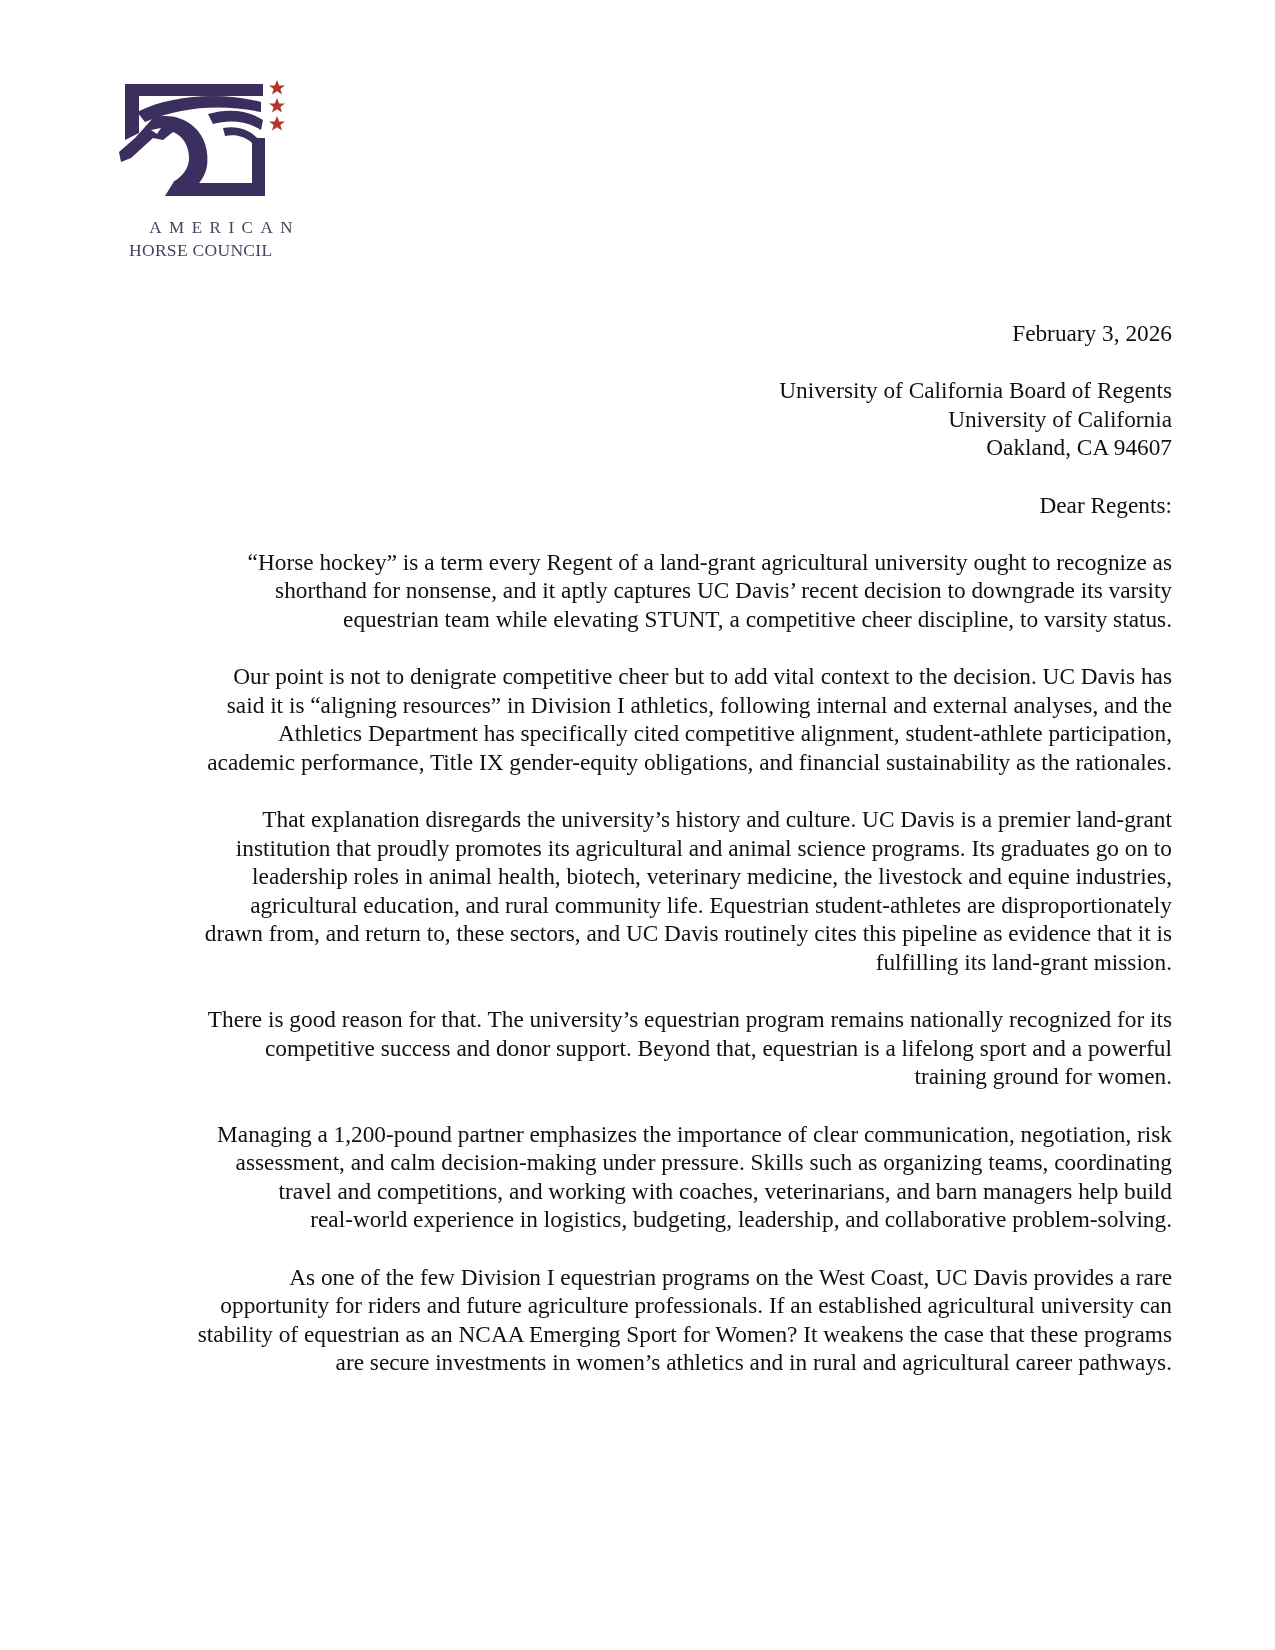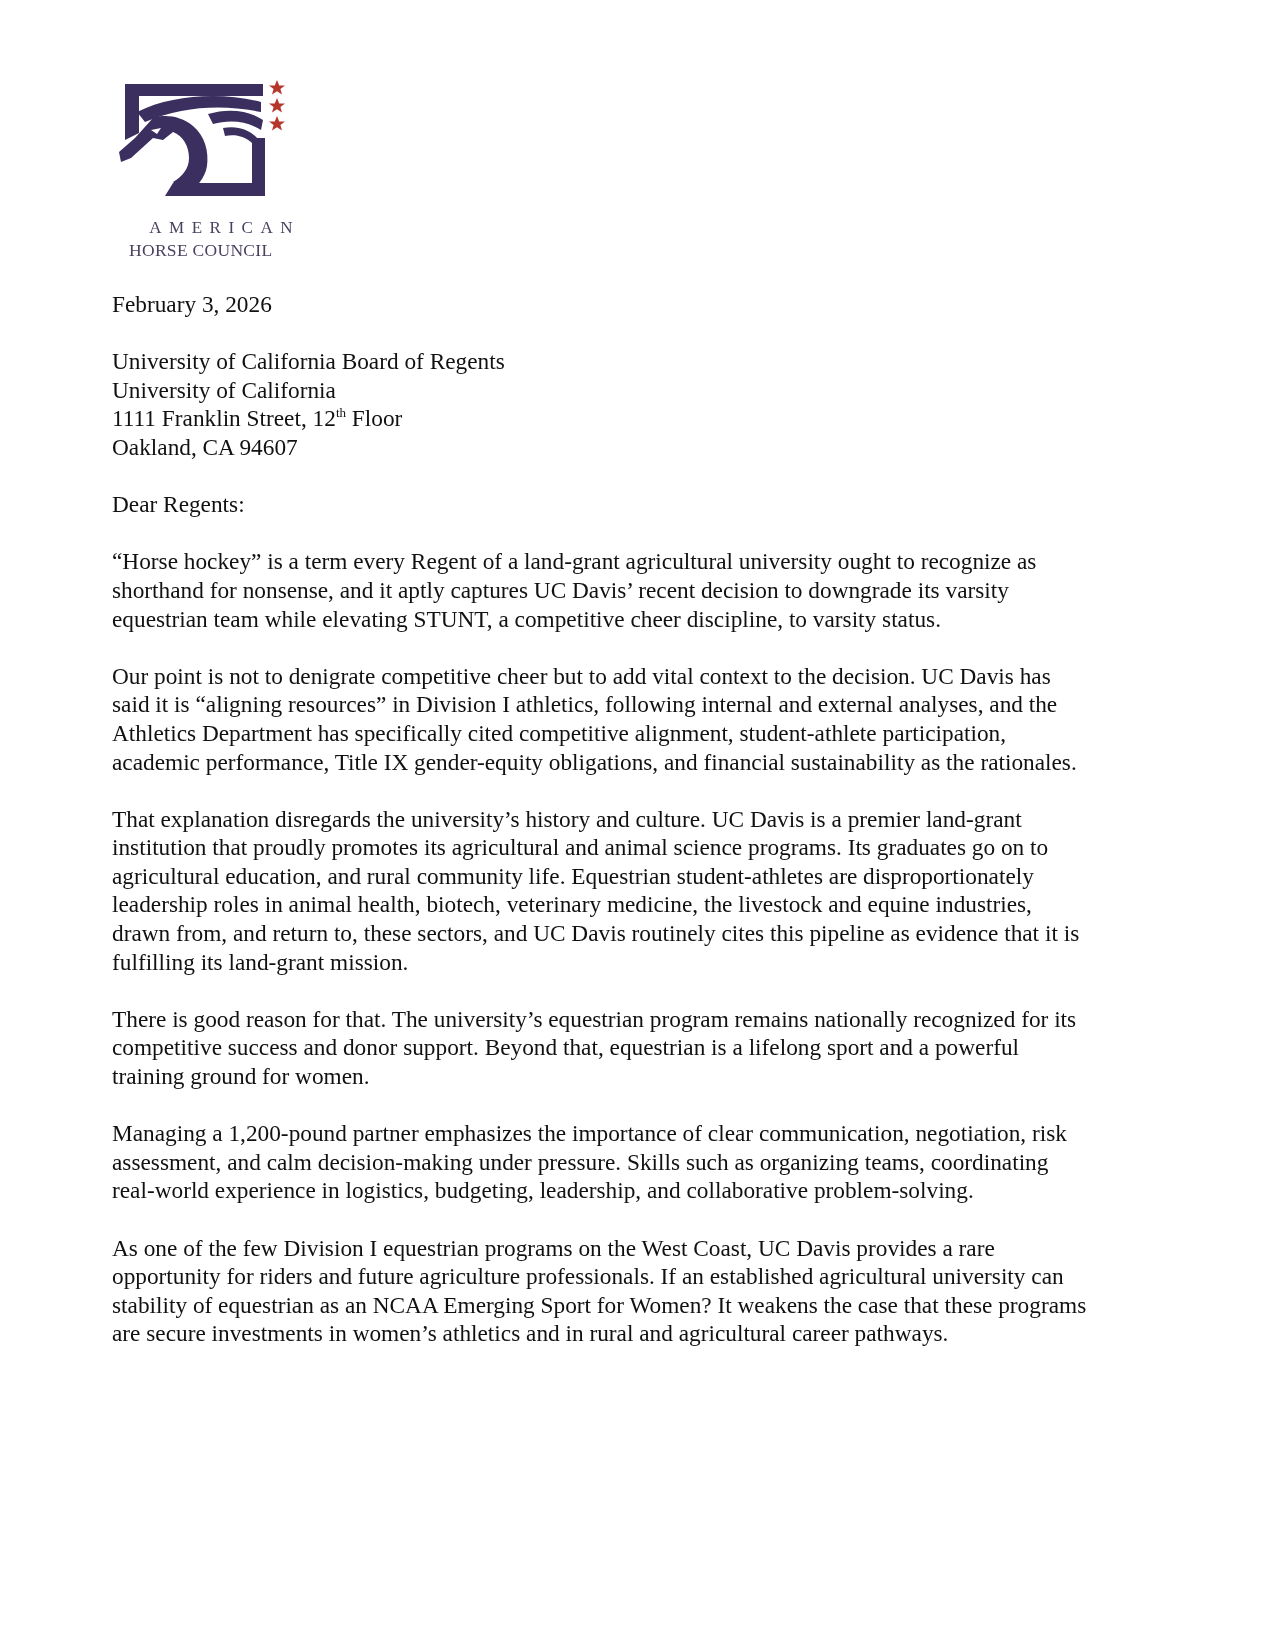--- a/index.html
+++ b/index.html
@@ -4,21 +4,21 @@
 <style>
   html, body { margin: 0; padding: 0; background: #ffffff; }
   body { width: 1275px; height: 1650px; position: relative; overflow: hidden;
          font-family: "Liberation Serif", "DejaVu Serif", serif; color: #111111; }
   .logo { position: absolute; left: 113px; top: 78px; width: 180px; height: 190px; }
   .logo svg { position: absolute; left: 0; top: 0; }
   .logo-text1 { position: absolute; left: 0; top: 140px; width: 180px; text-align: right;
                 font-size: 17px; letter-spacing: 7.5px; color: #4b4060; padding-left: 7px; }
   .logo-text2 { position: absolute; left: 0; top: 162px; width: 180px;
                 font-size: 17.5px; letter-spacing: 0.3px; color: #4b4060; padding-left: 5px; margin-left: 11px; }
-  .doc { position: absolute; left: 112px; top: 290px; width: 1060px; font-size: 23.3px; line-height: 28.6px; }
+  .doc { position: absolute; left: 112px; top: 319px; width: 1060px; font-size: 23.3px; line-height: 28.6px; text-align: right; }
   .line { white-space: nowrap; display: block; }
   .gap { height: 28.6px; }
   sup { font-size: 13px; line-height: 0; vertical-align: 9px; }
   .para { margin: 0 0 28.6px 0; }
 </style>
 </head>
 <body>
 
 <div class="logo">
   <svg width="180" height="140" viewBox="0 0 180 140">
@@ -42,21 +42,20 @@
   <div class="logo-text1">AMERICAN</div>
   <div class="logo-text2">HORSE COUNCIL</div>
 </div>
 
 <div class="doc">
   <span class="line">February 3, 2026</span>
   <div class="gap"></div>
   <div>
     <span class="line">University of California Board of Regents</span>
     <span class="line">University of California</span>
-    <span class="line"><span>1111 Franklin Street, 12</span><sup>th</sup><span> Floor</span></span>
     <span class="line">Oakland, CA 94607</span>
   </div>
   <div class="gap"></div>
   <span class="line">Dear Regents:</span>
   <div class="gap"></div>
 
   <div id="paras">
       <div class="para">
         <span class="line">“Horse hockey” is a term every Regent of a land-grant agricultural university ought to recognize as</span>
         <span class="line">shorthand for nonsense, and it aptly captures UC Davis’ recent decision to downgrade its varsity</span>
@@ -64,33 +63,34 @@
       </div>
       <div class="para">
         <span class="line">Our point is not to denigrate competitive cheer but to add vital context to the decision. UC Davis has</span>
         <span class="line">said it is “aligning resources” in Division I athletics, following internal and external analyses, and the</span>
         <span class="line">Athletics Department has specifically cited competitive alignment, student-athlete participation,</span>
         <span class="line">academic performance, Title IX gender-equity obligations, and financial sustainability as the rationales.</span>
       </div>
       <div class="para">
         <span class="line">That explanation disregards the university’s history and culture. UC Davis is a premier land-grant</span>
         <span class="line">institution that proudly promotes its agricultural and animal science programs. Its graduates go on to</span>
+        <span class="line">leadership roles in animal health, biotech, veterinary medicine, the livestock and equine industries,</span>
         <span class="line">agricultural education, and rural community life. Equestrian student-athletes are disproportionately</span>
-        <span class="line">leadership roles in animal health, biotech, veterinary medicine, the livestock and equine industries,</span>
         <span class="line">drawn from, and return to, these sectors, and UC Davis routinely cites this pipeline as evidence that it is</span>
         <span class="line">fulfilling its land-grant mission.</span>
       </div>
       <div class="para">
         <span class="line">There is good reason for that. The university’s equestrian program remains nationally recognized for its</span>
         <span class="line">competitive success and donor support. Beyond that, equestrian is a lifelong sport and a powerful</span>
         <span class="line">training ground for women.</span>
       </div>
       <div class="para">
         <span class="line">Managing a 1,200-pound partner emphasizes the importance of clear communication, negotiation, risk</span>
         <span class="line">assessment, and calm decision-making under pressure. Skills such as organizing teams, coordinating</span>
+        <span class="line">travel and competitions, and working with coaches, veterinarians, and barn managers help build</span>
         <span class="line">real-world experience in logistics, budgeting, leadership, and collaborative problem-solving.</span>
       </div>
       <div class="para">
         <span class="line">As one of the few Division I equestrian programs on the West Coast, UC Davis provides a rare</span>
         <span class="line">opportunity for riders and future agriculture professionals. If an established agricultural university can</span>
         <span class="line">stability of equestrian as an NCAA Emerging Sport for Women? It weakens the case that these programs</span>
         <span class="line">are secure investments in women’s athletics and in rural and agricultural career pathways.</span>
       </div>
     </div>
 </div>

